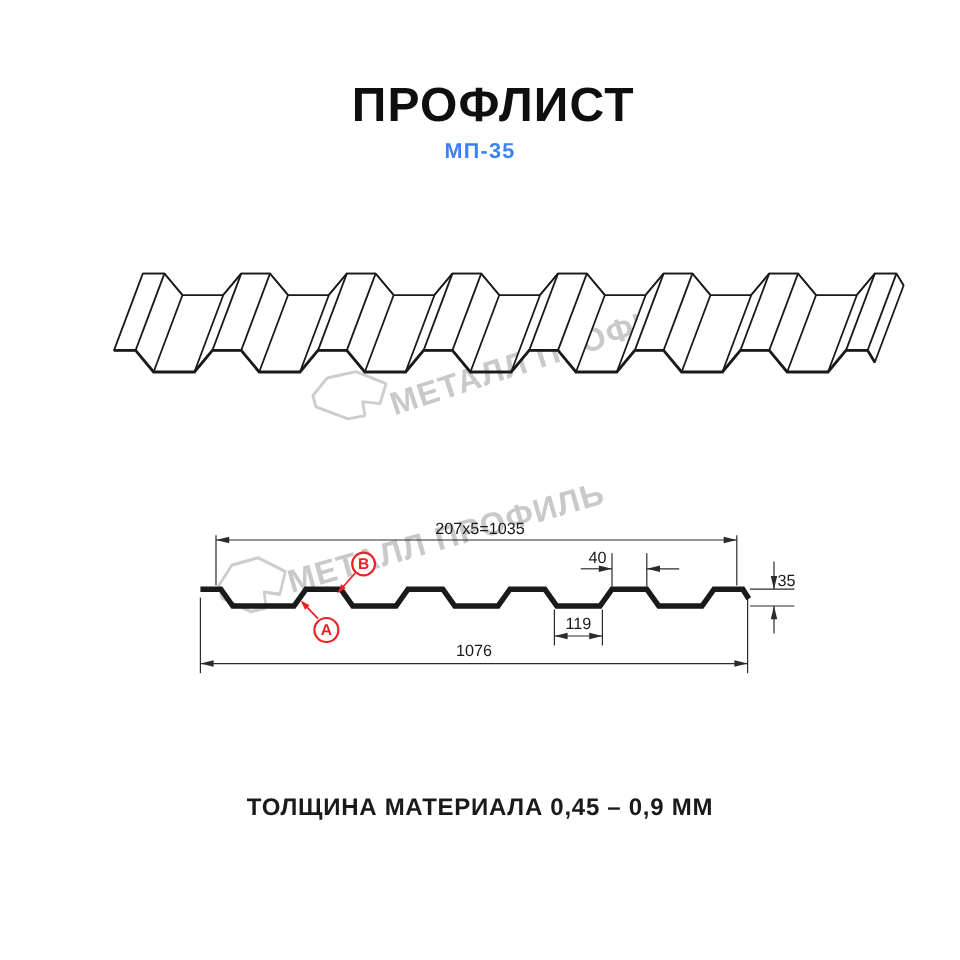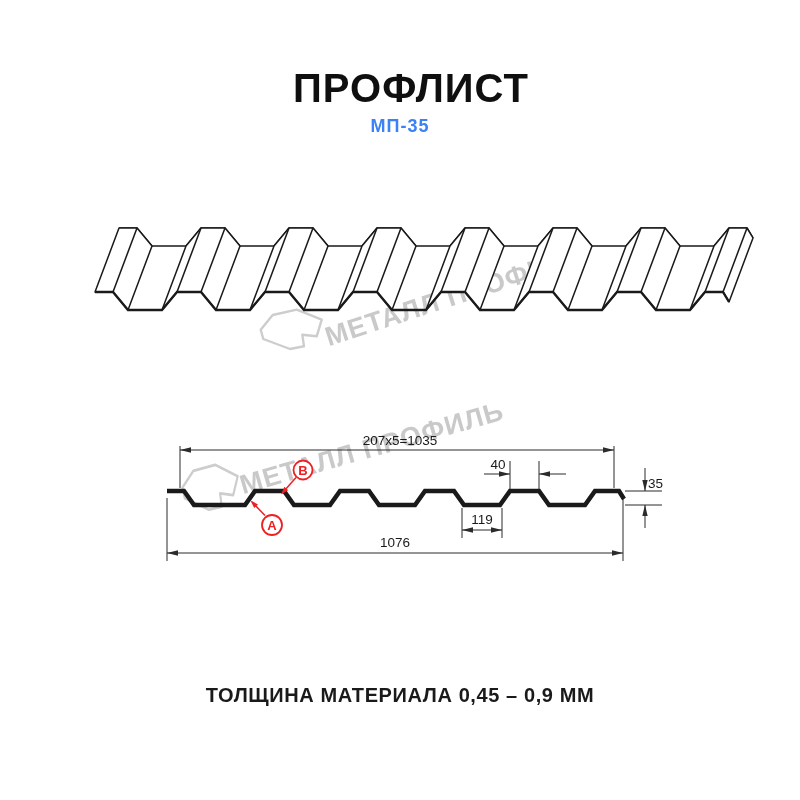--- a/index.html
+++ b/index.html
@@ -2,21 +2,21 @@
 <html><head>
 <meta charset="utf-8">
 <style>
   html,body{margin:0;padding:0;background:#ffffff;}
   .sheet{position:relative;width:800px;height:800px;background:#fff;overflow:hidden;
          font-family:"Liberation Sans","DejaVu Sans",sans-serif;}
   .title{position:absolute;top:66px;left:0;width:800px;text-align:center;
          font-size:40px;font-weight:700;letter-spacing:1px;color:#0f0f0f;padding-left:11px;}
   .subtitle{position:absolute;top:116px;left:0;width:800px;text-align:center;
          font-size:18px;font-weight:600;letter-spacing:1px;color:#3b82f6;}
-  .footer-note{position:absolute;top:684px;left:0;width:800px;text-align:center;
+  .footer-note{position:absolute;top:662px;left:0;width:800px;text-align:center;
          font-size:20px;font-weight:600;letter-spacing:.6px;color:#1a1a1a;}
   .wm-text{position:absolute;white-space:nowrap;color:#c9c9c9;font-weight:bold;
          font-size:27px;letter-spacing:1px;line-height:26px;height:26px;
          transform-origin:0 100%;}
   #wm1-text{left:330px;top:324px;transform:rotate(-18deg);}
   #wm2-text{left:244px;top:472px;transform:rotate(-16deg);}
   .wm-logo{position:absolute;overflow:visible;}
   #wm1-logo{left:258px;top:309px;width:64px;height:42px;}
   #wm2-logo{left:180px;top:464px;width:58px;height:48px;}
   svg.layer{position:absolute;left:0;top:0;pointer-events:none;}

